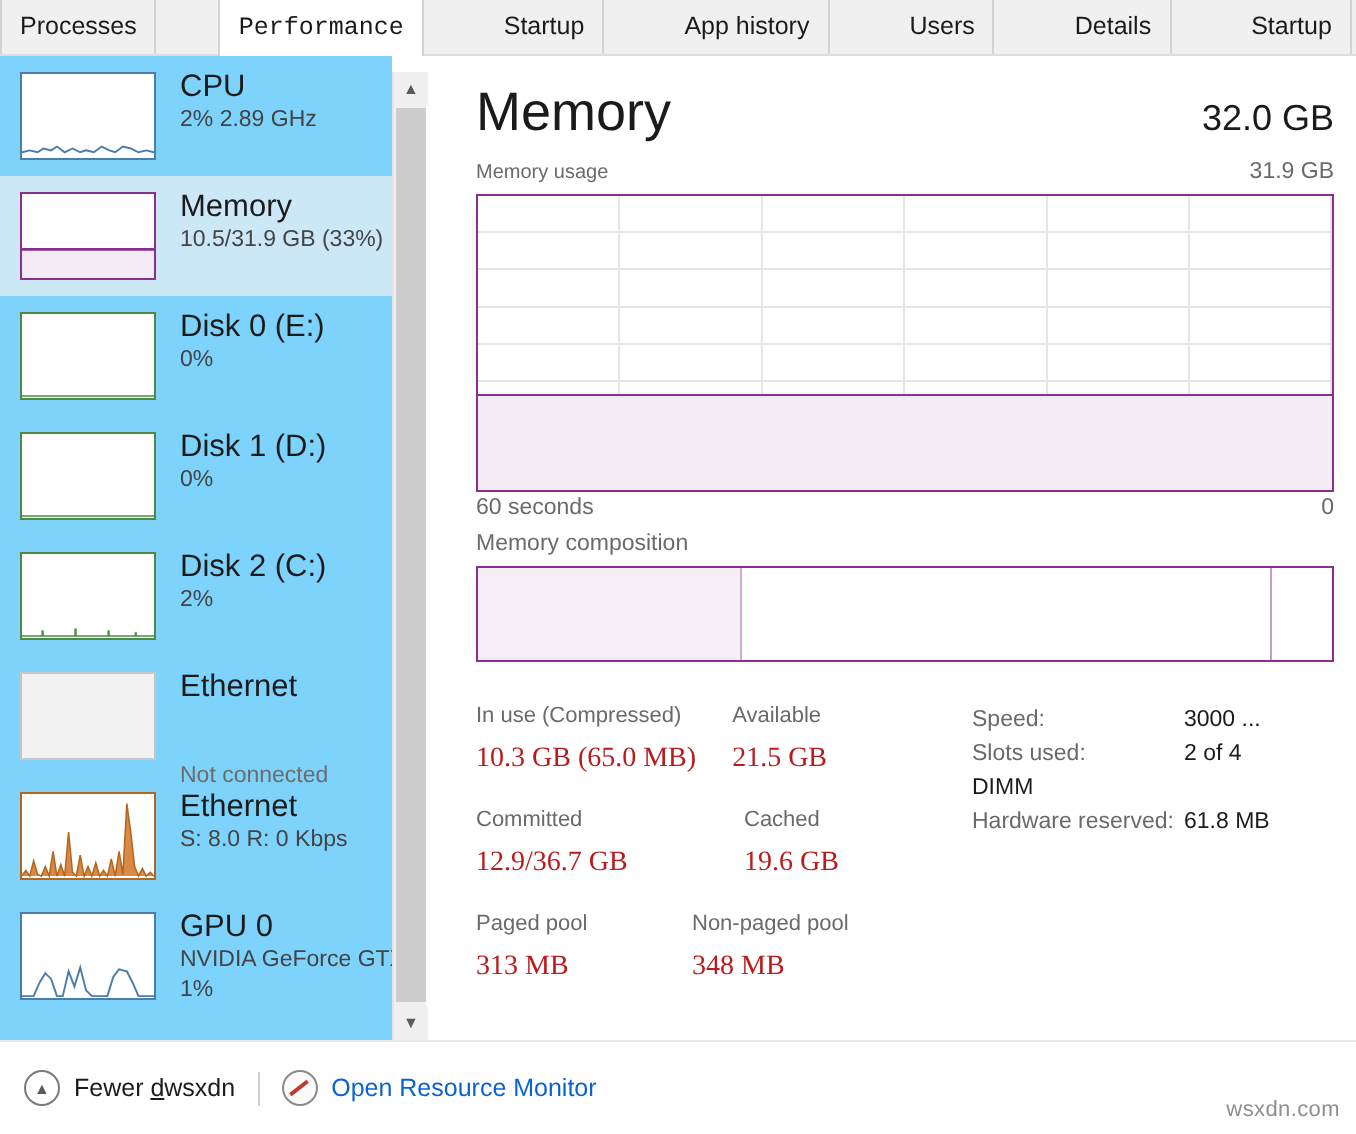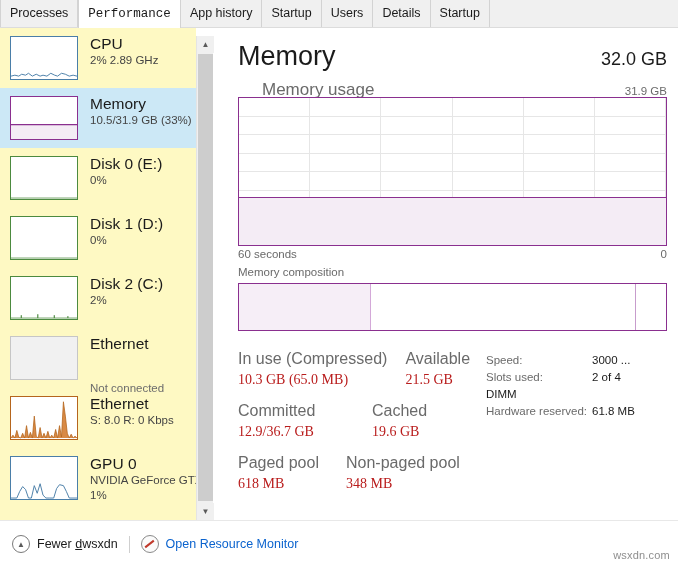--- a/index.html
+++ b/index.html
@@ -17,20 +17,21 @@
 
   
   .tabbar {
     position: absolute; top: 0; left: 0;
     width: 678px; height: 28px;
     background: #f0f0f0;
     border-bottom: 1px solid #dcdcdc;
     display: flex;
     align-items: flex-end;
     box-sizing: border-box;
+    gap: 31px;
   }
   .tab {
     font-size: 12.5px;
     color: #1a1a1a;
     padding: 5px 9px 6px 9px;
     height: 27px;
     box-sizing: border-box;
     border-right: 1px solid #d3d3d3;
     background: #f0f0f0;
     line-height: 16px;
@@ -50,21 +51,21 @@
     padding-top: 6px;
     font-family: Liberation Mono, monospace;
   }
 
   
   .sidebar {
     position: absolute;
     top: 28px; left: 0;
     width: 196px;
     height: 492px;
-    background: #fef9c3;
+    background: #7dd3fc;
     overflow: hidden;
   }
   .side-item {
     display: flex;
     align-items: flex-start;
     height: 60px;
     padding: 4px 0 0 10px;
     box-sizing: border-box;
     cursor: default;
   }
@@ -146,21 +147,21 @@
   }
   .head-right {
     font-size: 18px;
     color: #1b1b1b;
   }
   .sub-row {
     position: absolute; top: 52px; left: 24px;
     width: 429px;
     display: flex; align-items: baseline; justify-content: space-between;
   }
-  .sub-label { font-size: 17px; color: #6a6a6a; margin-left: 24px; }
+  .sub-label { font-size: 10px; color: #6a6a6a; }
   .sub-right { font-size: 11.5px; color: #6a6a6a; }
 
   
   .graph {
     position: absolute;
     top: 69px; left: 24px;
     width: 429px; height: 149px;
     box-sizing: border-box;
     border: 1px solid #8a2f8f;
     background: #ffffff;
@@ -204,21 +205,21 @@
   .comp-free { background: #ffffff; }
 
   
   .stats-left {
     position: absolute;
     top: 322px; left: 24px;
     width: 256px;
   }
   .stat-grp { display: flex; }
   .stat-cell { margin-right: 18px; }
-  .stat-label { font-size: 16px; color: #6a6a6a; line-height: 17px; white-space: nowrap; }
+  .stat-label { font-size: 11px; color: #6a6a6a; line-height: 17px; white-space: nowrap; }
   .stat-value { font-size: 14px; color: #b91c1c; line-height: 26px; white-space: nowrap; font-family: Liberation Serif, serif; }
   .row-gap { height: 9px; }
 
   .stats-right {
     position: absolute;
     top: 324px; left: 272px;
     width: 190px;
   }
   .sr-row { display: flex; line-height: 17px; }
   .sr-key { font-size: 11.5px; color: #6a6a6a; width: 106px; white-space: nowrap; }
@@ -282,22 +283,22 @@
   }
 </style>
 </head>
 <body>
 
 <div id="app">
 
   <div class="tabbar">
     <div class="tab">Processes</div>
     <div class="tab active">Performance</div>
+    <div class="tab">Startup</div>
     <div class="tab">App history</div>
-    <div class="tab">Startup</div>
     <div class="tab">Users</div>
     <div class="tab">Details</div>
     <div class="tab">Startup</div>
   </div>
 
   <div class="sidebar">
 
     <div class="side-item">
       <div class="thumb">
         <svg viewBox="0 0 68 44" preserveAspectRatio="none">
@@ -453,21 +454,21 @@
         </div>
         <div class="stat-cell">
           <div class="stat-label">Cached</div>
           <div class="stat-value">19.6 GB</div>
         </div>
       </div>
       <div class="row-gap"></div>
       <div class="stat-grp">
         <div class="stat-cell" style="min-width:90px">
           <div class="stat-label">Paged pool</div>
-          <div class="stat-value">618 MB</div>
+          <div class="stat-value">313 MB</div>
         </div>
         <div class="stat-cell">
           <div class="stat-label">Non-paged pool</div>
           <div class="stat-value">348 MB</div>
         </div>
       </div>
     </div>
 
     <div class="stats-right">
       <div class="sr-row">

